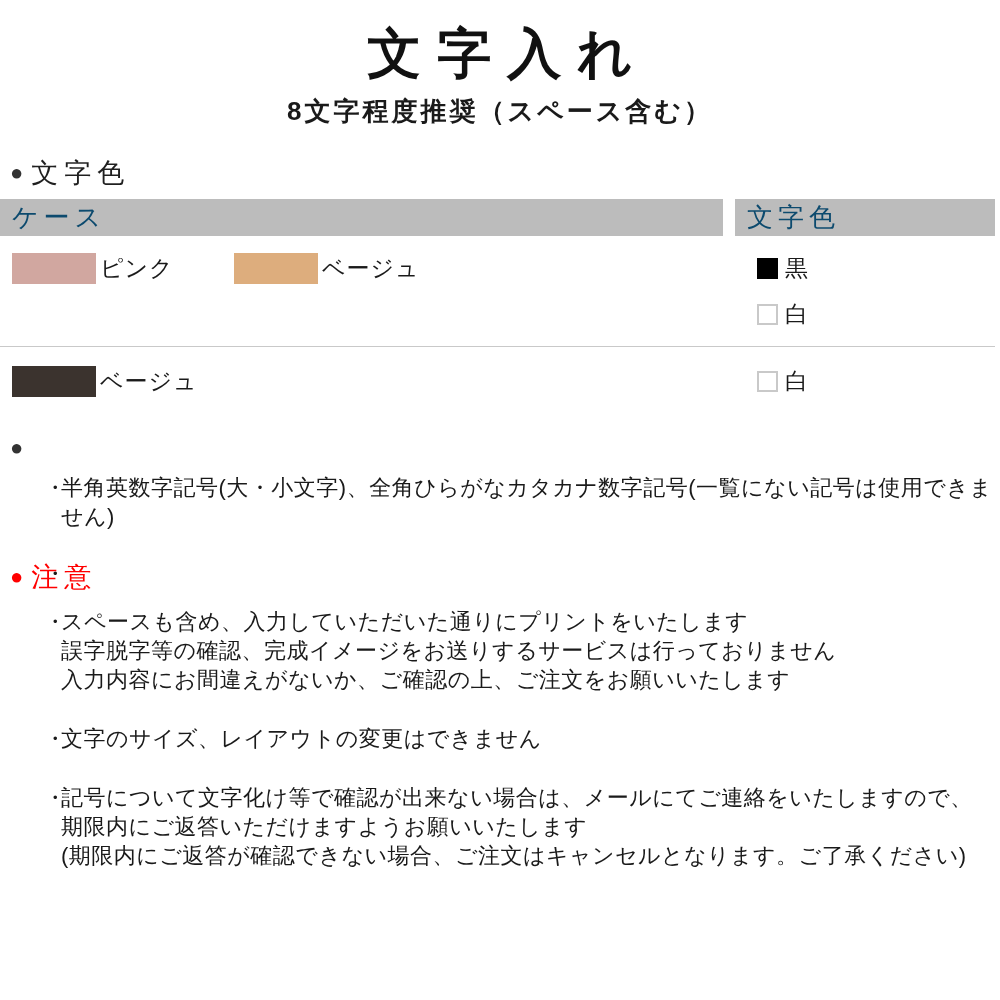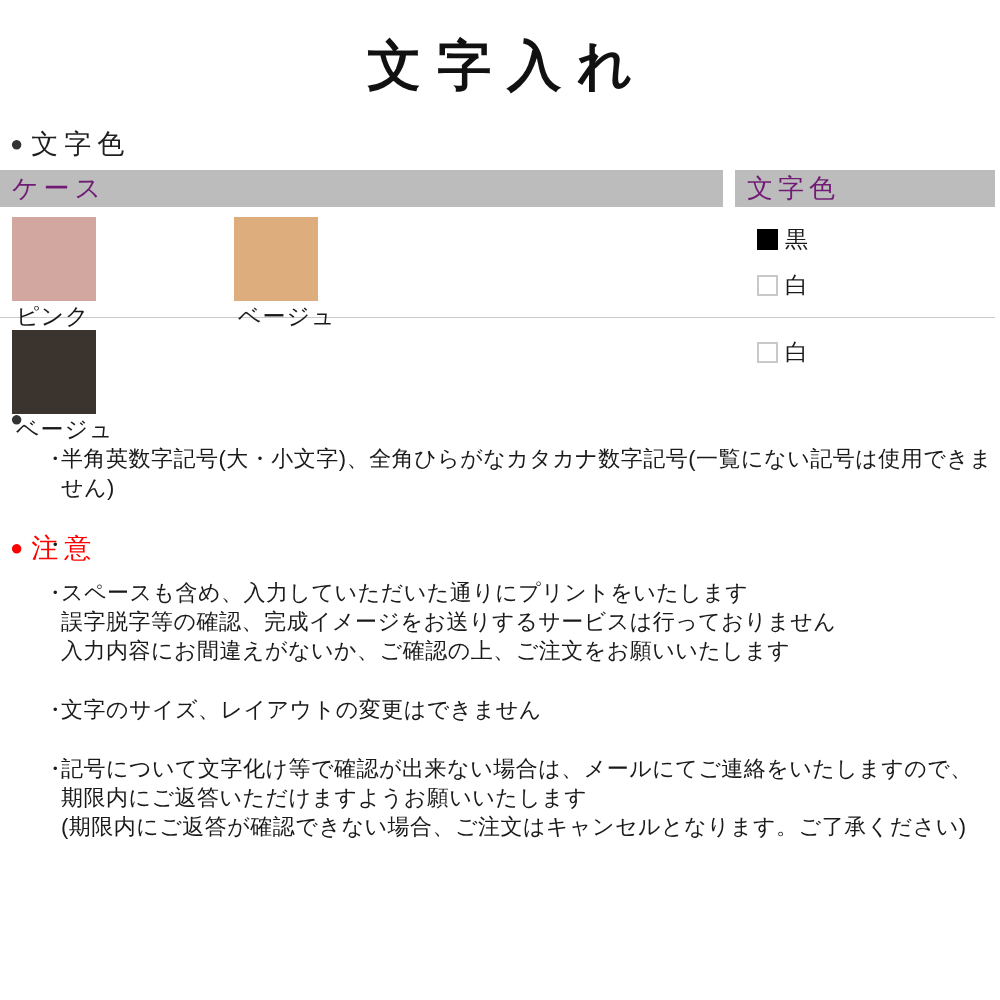--- a/index.html
+++ b/index.html
@@ -7,21 +7,21 @@
   body {
     width:1000px; height:1000px;
     font-family:"Liberation Sans","DejaVu Sans",sans-serif;
     color:#1a1a1a;
     overflow:hidden;
   }
   .page { width:1000px; height:1000px; background:#ffffff; }
 
   
   .title {
-    padding-top:32px;
+    padding-top:20px;
     text-align:center;
     font-size:54px;
     font-weight:bold;
     letter-spacing:16px;
     text-indent:16px;
     color:#111111;
     line-height:1.25;
   }
   .subtitle {
     text-align:center;
@@ -55,28 +55,28 @@
   .ctable { width:995px; margin-top:8px; }
   .thead { display:flex; gap:12px; }
   .th {
     background:#bcbcbc;
     height:37px;
     display:flex;
     align-items:center;
     padding-left:12px;
     font-size:26px;
     letter-spacing:5px;
-    color:#701a75;
+    color:#0c4a6e;
   }
   .th-case  { width:723px; }
   .th-color { width:260px; }
 
   .trow { display:flex; gap:12px; padding-top:10px; padding-bottom:6px; }
   .row-cases { width:723px; display:flex; flex-wrap:wrap; }
-  .case-item { width:222px; height:46px; display:flex; padding-left:12px;flex-direction:column; }
+  .case-item { width:222px; height:46px; display:flex; align-items:center; padding-left:12px; }
   .swatch { width:84px; height:31px; display:inline-block; flex:0 0 84px; }
   .case-label { font-size:23px; margin-left:4px; letter-spacing:1px; }
 
   .row-colors { width:260px; padding-left:22px; }
   .color-opt { height:46px; display:flex; align-items:center; }
   .chip { width:21px; height:21px; flex:0 0 21px; }
   .chip.outline { border:2px solid #c9c9c9; background:#ffffff; }
   .opt-label { font-size:23px; margin-left:7px; }
 
   .divider {
@@ -99,20 +99,21 @@
     letter-spacing:0.5px;
   }
   .bline .marker { position:absolute; left:0; top:0; }
 </style>
 </head>
 <body>
 
 <div class="page">
 
   <div class="title">文字入れ</div>
+  <div class="subtitle">8文字程度推奨（スペース含む）</div>
 
   <div class="section-heading h-color">
     <span class="dot">●</span>
     <span>文字色</span>
   </div>
 
   <div class="ctable">
     <div class="thead">
       <div class="th th-case">ケース</div>
       <div class="th th-color">文字色</div>

